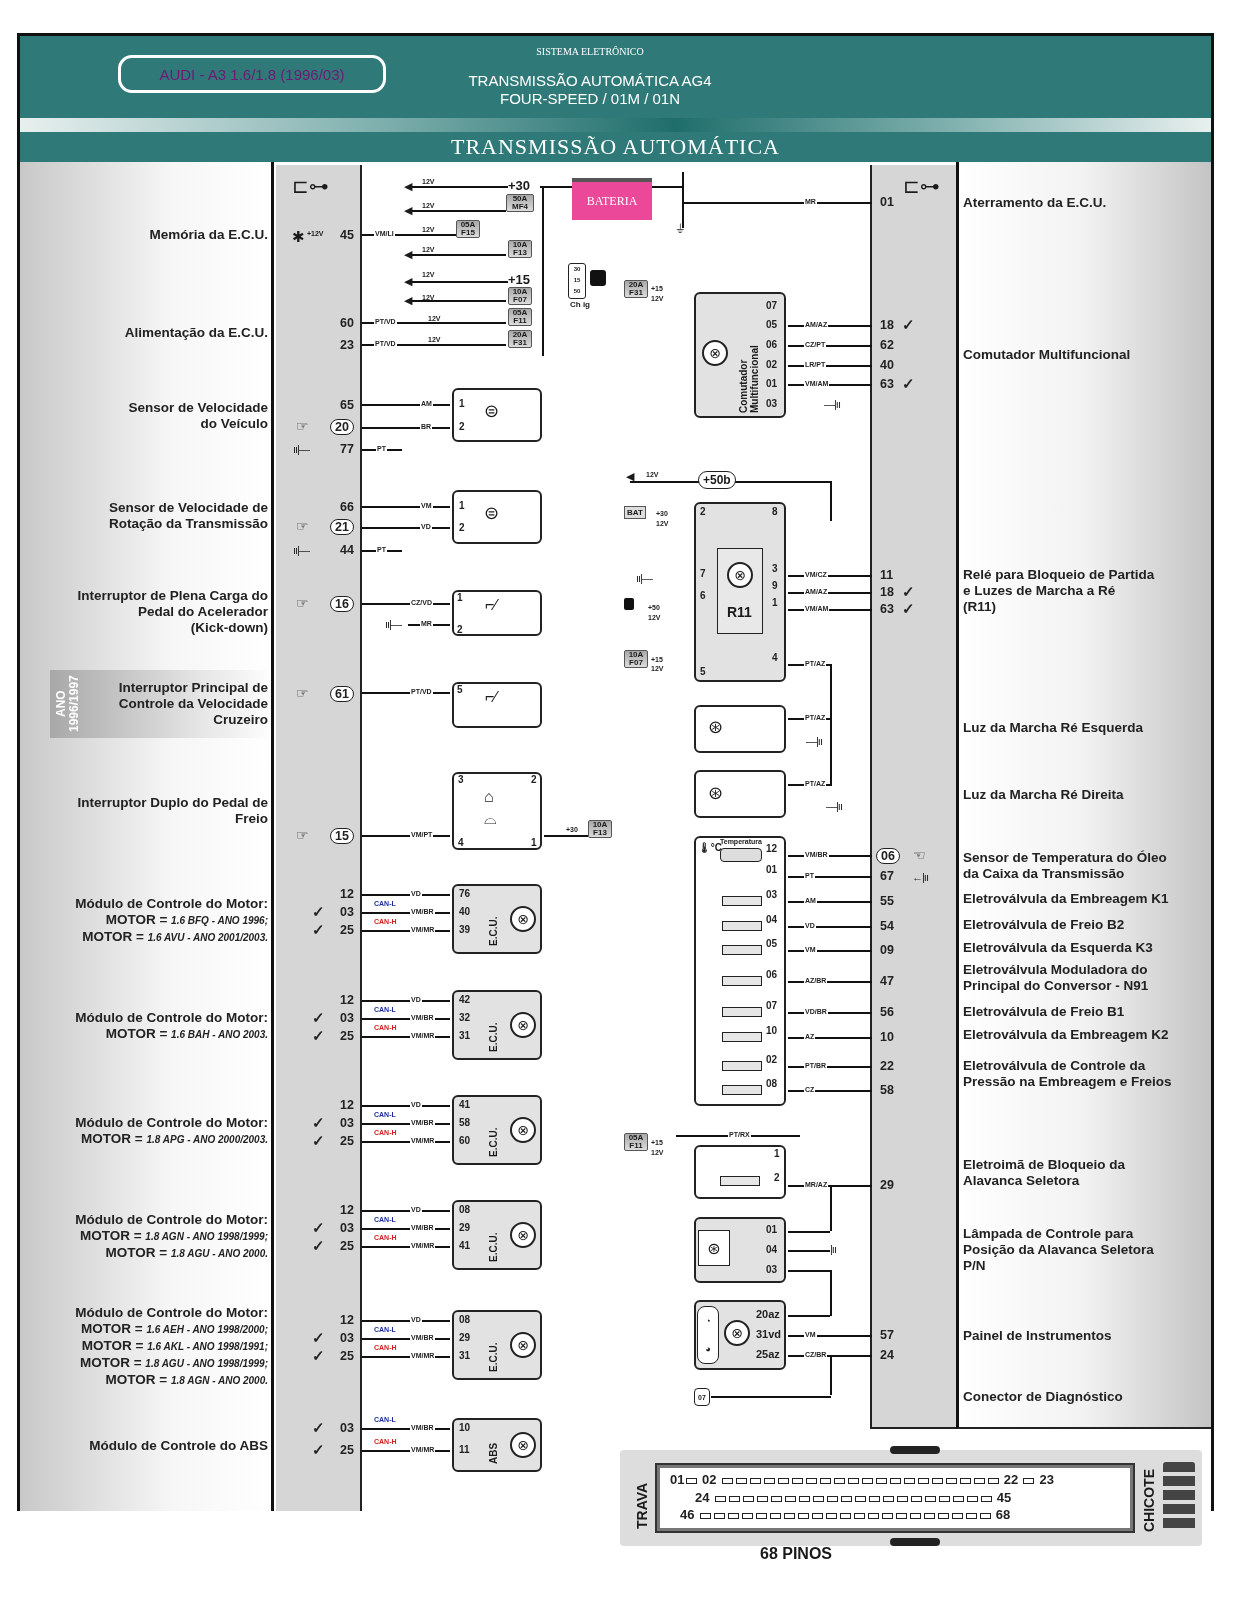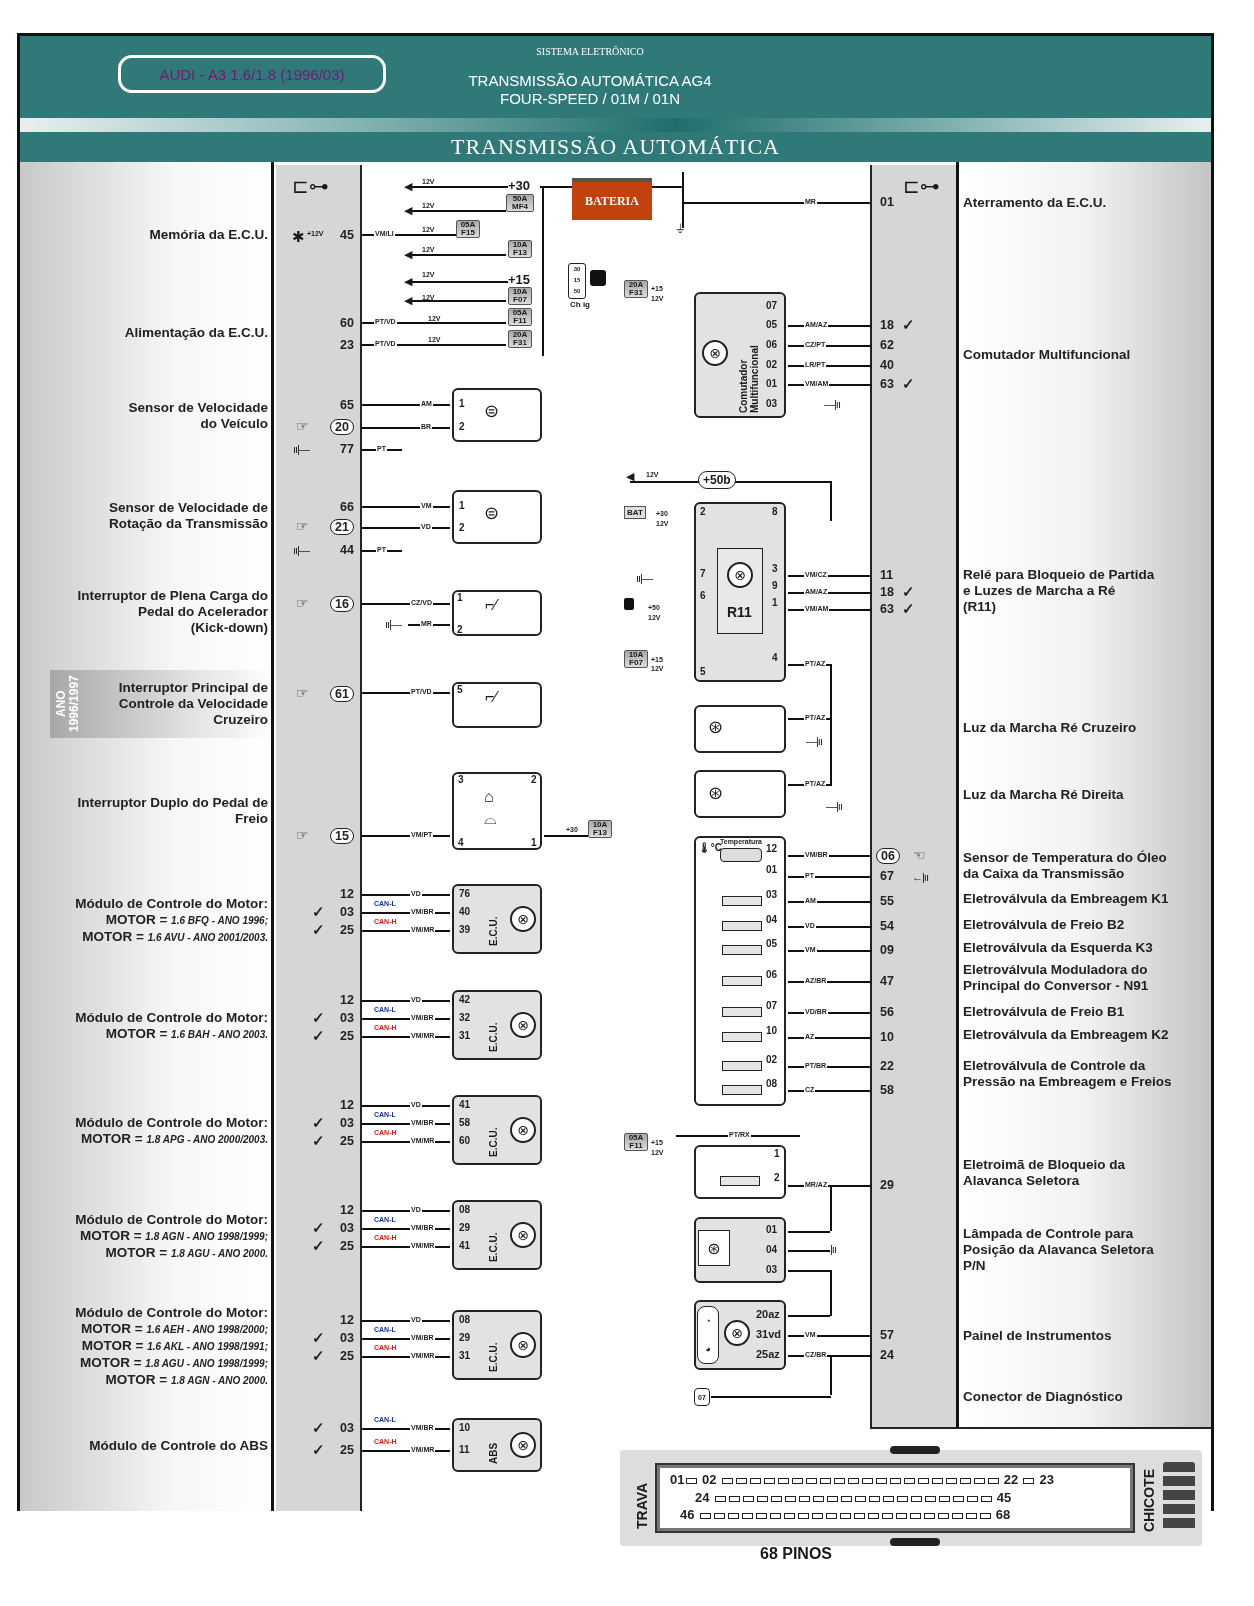--- a/index.html
+++ b/index.html
@@ -122,21 +122,21 @@
 </div>
 <div class="llabel" style="top:1438px">Módulo de Controle do ABS</div>
 
 <div class="rlabel" style="top:195px">Aterramento da E.C.U.</div>
 <div class="rlabel" style="top:347px">Comutador Multifuncional</div>
 <div class="rlabel" style="top:567px">
     <div>Relé para Bloqueio de Partida</div>
     <div>e Luzes de Marcha a Ré</div>
     <div>(R11)</div>
   </div>
-<div class="rlabel" style="top:720px">Luz da Marcha Ré Cruzeiro</div>
+<div class="rlabel" style="top:720px">Luz da Marcha Ré Esquerda</div>
 <div class="rlabel" style="top:787px">Luz da Marcha Ré Direita</div>
 <div class="rlabel" style="top:850px">
     <div>Sensor de Temperatura do Óleo</div>
     <div>da Caixa da Transmissão</div>
   </div>
 <div class="rlabel" style="top:891px">Eletroválvula da Embreagem K1</div>
 <div class="rlabel" style="top:917px">Eletroválvula de Freio B2</div>
 <div class="rlabel" style="top:940px">Eletroválvula da Esquerda K3</div>
 <div class="rlabel" style="top:962px">
     <div>Eletroválvula Moduladora do</div>
@@ -153,21 +153,21 @@
     <div>Alavanca Seletora</div>
   </div>
 <div class="rlabel" style="top:1226px">
     <div>Lâmpada de Controle para</div>
     <div>Posição da Alavanca Seletora</div>
     <div>P/N</div>
   </div>
 <div class="rlabel" style="top:1328px">Painel de Instrumentos</div>
 <div class="rlabel" style="top:1389px">Conector de Diagnóstico</div>
 
-<div class="abs" style="left:572px;top:178px;width:80px;height:42px;background:#c2410c;color:#fff;font-family:'Liberation Serif',serif;font-weight:bold;font-size:12px;display:flex;align-items:center;justify-content:center;border-top:4px solid #555">
+<div class="abs" style="left:572px;top:178px;width:80px;height:42px;background:#ec4899;color:#fff;font-family:'Liberation Serif',serif;font-weight:normal;font-size:12px;display:flex;align-items:center;justify-content:center;border-top:4px solid #555">
     <span>BATERIA</span>
   </div>
 <div class="abs" style="left:682px;top:172px;width:2px;height:56px;background:#111"></div>
 <div class="abs" style="left:676px;top:222px;font-size:12px">⏚</div>
 <div class="wire" style="left:652px;top:186px;width:32px"></div>
 <div class="wire" style="left:684px;top:202px;width:188px"></div>
 <div class="wl" style="left:804px;top:198px">MR</div>
 <div class="pin" style="left:880px;top:195px">01</div>
 
 <div class="vwire" style="left:542px;top:186px;height:170px"></div>

